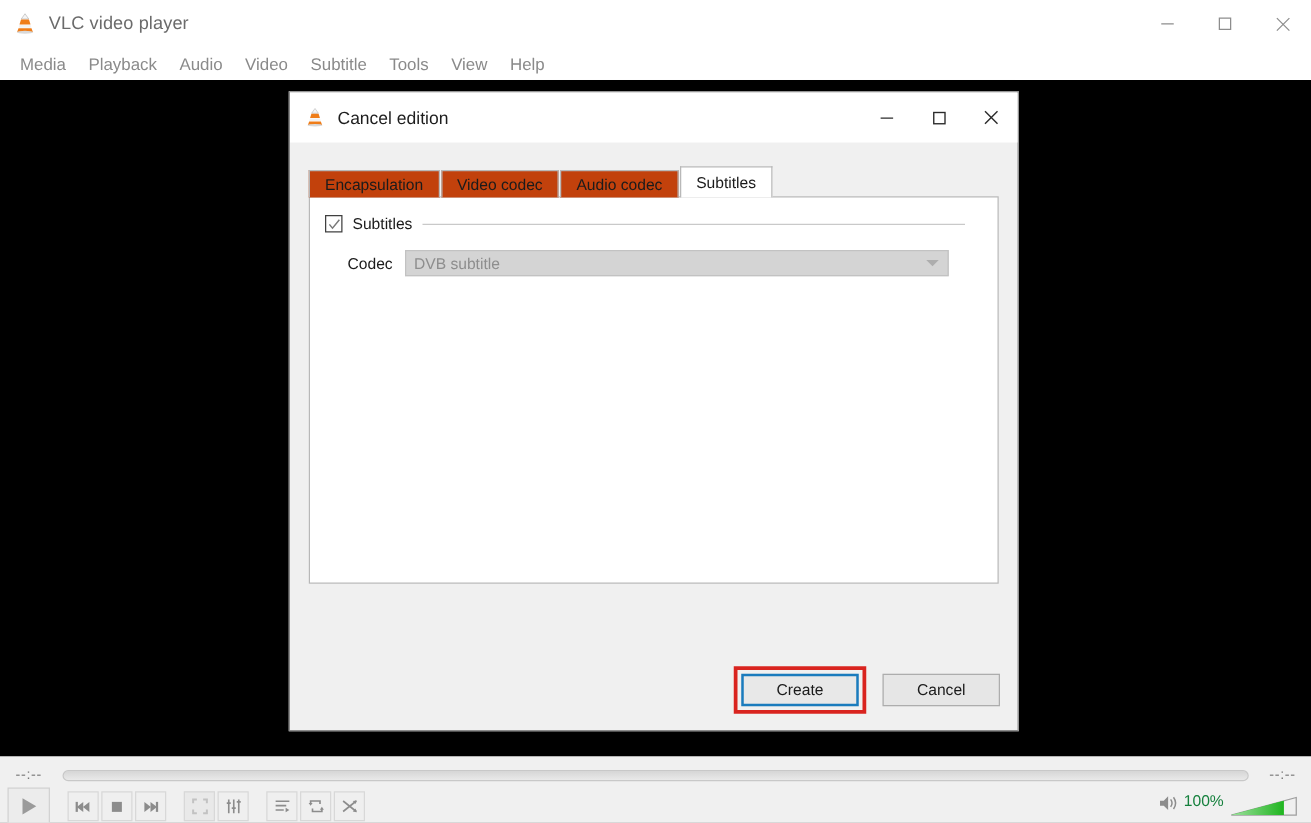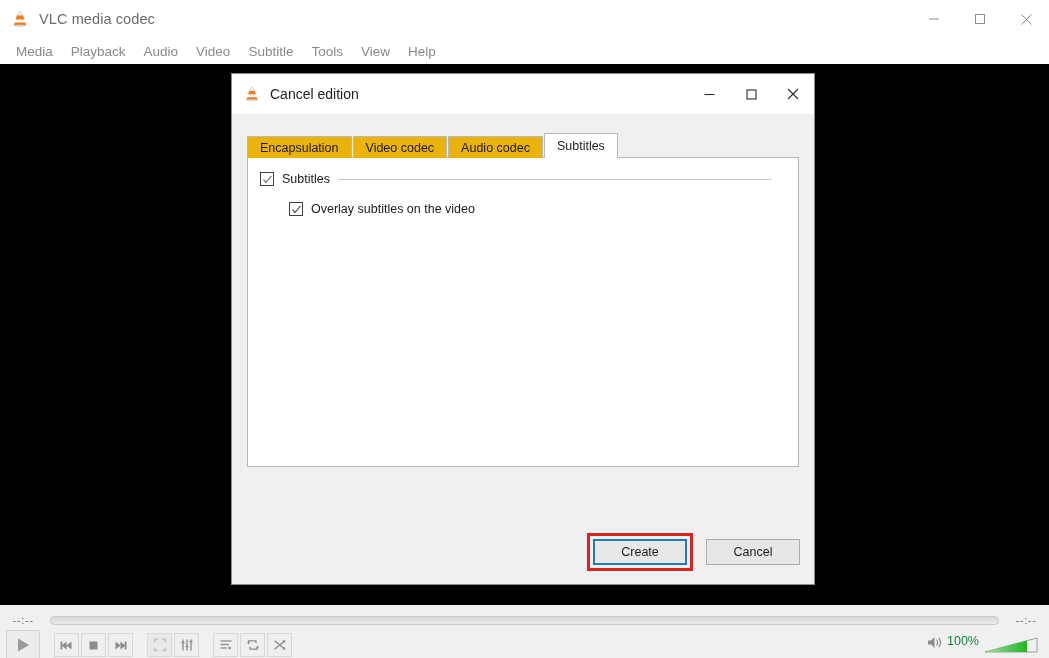--- a/index.html
+++ b/index.html
@@ -215,21 +215,21 @@
     height: 25px;
     position: relative;
     z-index: 2;
   }
   .tab {
     height: 22px;
     padding: 0 12px;
     display: flex; align-items: center;
     font-size: 12.5px;
     color: #1b1b1b;
-    background: #eab308;
+    background: #c2410c;
     border: 1px solid #b8b8b8;
     border-bottom: none;
     margin-right: 1px;
   }
   .tab.active {
     height: 25px;
     background: #ffffff;
     border-color: #b8b8b8;
     position: relative;
     z-index: 3;
@@ -346,21 +346,21 @@
   <div class="vlc-titlebar">
     <span class="vlc-title-icon">
       <svg width="20" height="20" viewBox="0 0 20 20">
         <polygon points="10,2 7,6.2 13,6.2" fill="#f5f5f5" stroke="#b0b0b0" stroke-width="0.5"></polygon>
         <polygon points="6.8,6.6 13.2,6.6 14.4,10.5 5.6,10.5" fill="#ef7d19"></polygon>
         <polygon points="5.5,10.9 14.5,10.9 15.1,13.2 4.9,13.2" fill="#f2f2f2"></polygon>
         <polygon points="4.8,13.6 15.2,13.6 16.3,16.6 3.7,16.6" fill="#ef7d19"></polygon>
         <ellipse cx="10" cy="16.8" rx="6.6" ry="1.1" fill="#d9d9d9"></ellipse>
       </svg>
     </span>
-    <span class="vlc-title-text">VLC media codec</span>
+    <span class="vlc-title-text">VLC video player</span>
     <div class="vlc-winbtns">
       <div class="vlc-winbtn">
         <svg width="12" height="12" viewBox="0 0 12 12">
             <line x1="1" y1="6" x2="11" y2="6" stroke="currentColor" stroke-width="1"></line>
           </svg>
       </div>
       <div class="vlc-winbtn">
         <svg width="12" height="12" viewBox="0 0 12 12">
             <rect x="1.5" y="1.5" width="9" height="9" fill="none" stroke="currentColor" stroke-width="1"></rect>
           </svg>
@@ -546,29 +546,28 @@
         <div class="group-header">
           <span class="cb">
             <svg width="11" height="11" viewBox="0 0 11 11">
                 <polyline points="1.5,5.5 4,8.5 9.5,1.8" fill="none" stroke="#7a7a7a" stroke-width="1.2"></polyline>
               </svg>
           </span>
           <span class="cb-label">Subtitles</span>
           <span class="group-line"></span>
         </div>
 
-
-        <div class="overlay-row">
-          <span class="cb">
-            <svg width="11" height="11" viewBox="0 0 11 11">
-                <polyline points="1.5,5.5 4,8.5 9.5,1.8" fill="none" stroke="#5c5c5c" stroke-width="1.2"></polyline>
-              </svg>
+        <div class="codec-row">
+          <span class="codec-label">Codec</span>
+          <span class="codec-select">
+            <span class="codec-value">DVB subtitle</span>
+            <span class="codec-arrow"></span>
           </span>
-          <span class="cb-label">Overlay subtitles on the video</span>
-        </div>
+        </div>
+
 
       </div>
     </div>
 
     <div class="dlg-buttons">
       <span class="annot-box">
         <span class="btn focused">Create</span>
       </span>
       <span class="cancel-wrap">
         <span class="btn">Cancel</span>

